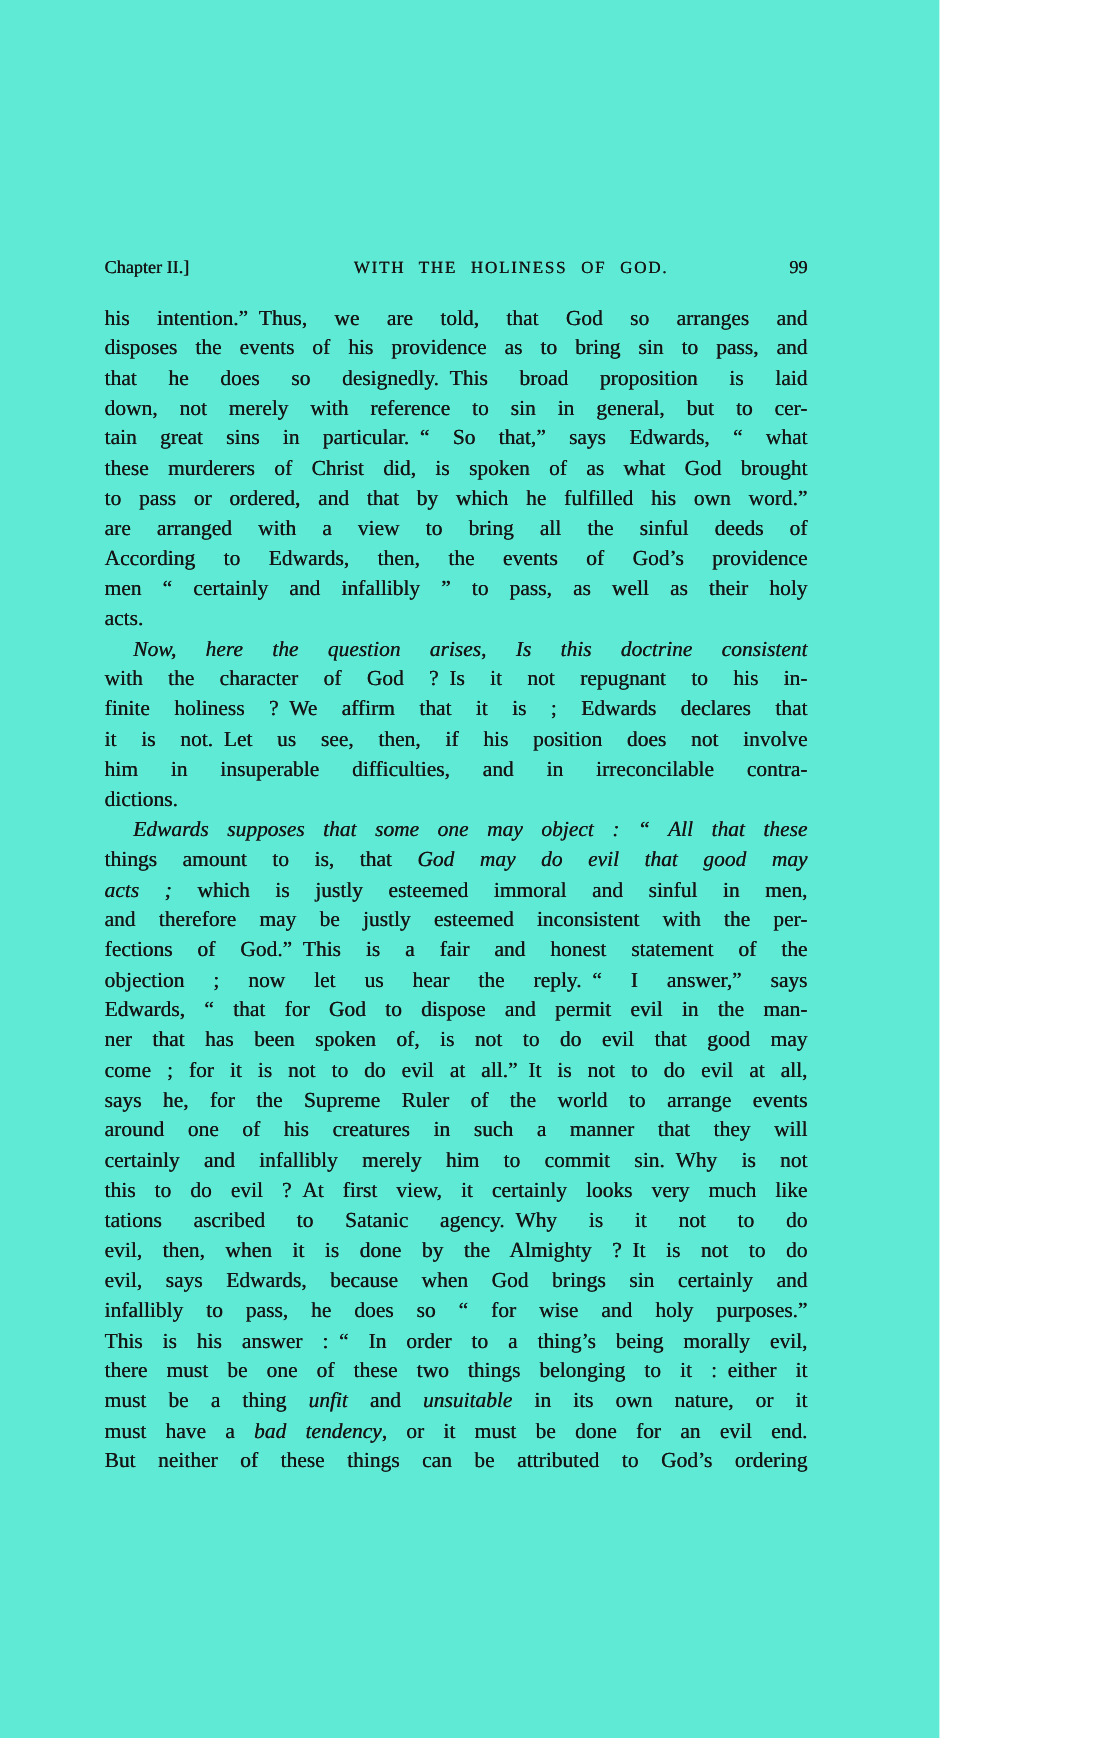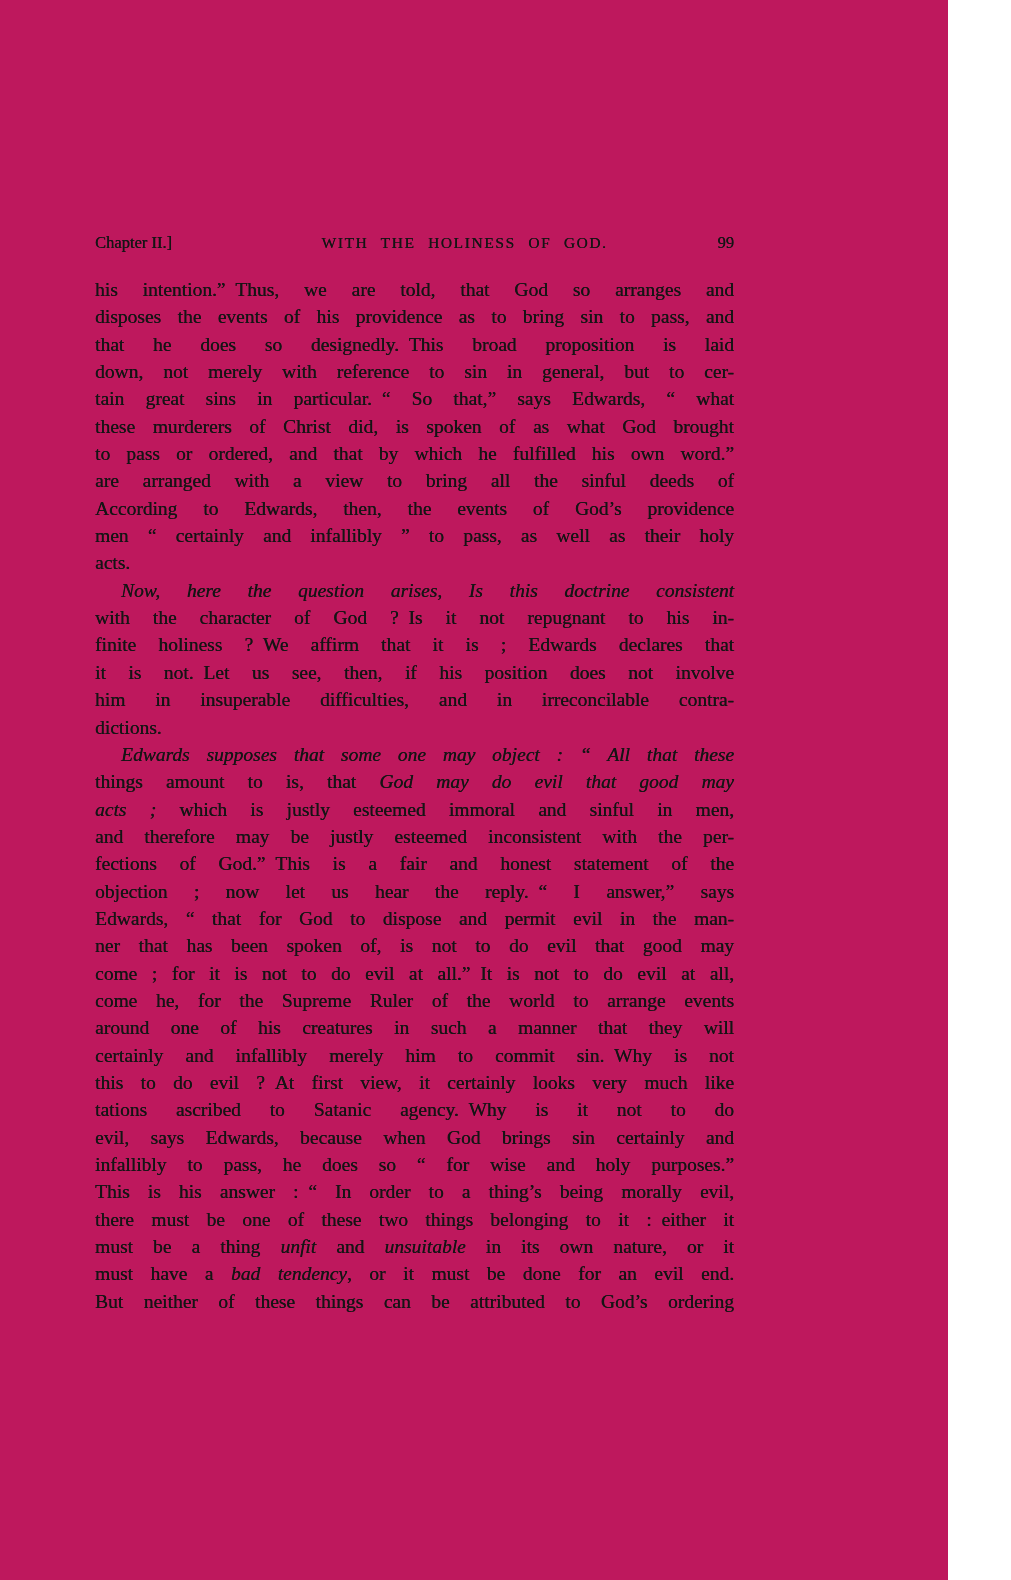--- a/index.html
+++ b/index.html
@@ -3,23 +3,23 @@
 <meta charset="utf-8">
 <title>Scanned Book Page</title>
 <style>
   html, body {
     margin: 0;
     padding: 0;
     background: #ffffff;
   }
   .page {
     position: relative;
-    width: 948px;
+    width: 854px;
     height: 1580px;
-    background: #be185d;
+    background: #5eead4;
     color: #151515;
     font-family: "Liberation Serif", serif;
     overflow: hidden;
   }
   .running-head {
     position: absolute;
     left: 95px;
     top: 232px;
     width: 639px;
     display: flex;
@@ -104,25 +104,26 @@
       <div class="para indent">
         <div class="line"><span>Edwards supposes that some one may object : “ All that these</span></div>
         <div class="line"><span>things amount to is, that </span><span class="i">God may do evil that good may</span></div>
         <div class="line"><span class="i">acts ;</span><span> which is justly esteemed immoral and sinful in men,</span></div>
         <div class="line"><span>and therefore may be justly esteemed inconsistent with the per-</span></div>
         <div class="line"><span>fections of God.” This is a fair and honest statement of the</span></div>
         <div class="line"><span>objection ; now let us hear the reply. “ I answer,” says</span></div>
         <div class="line"><span>Edwards, “ that for God to dispose and permit evil in the man-</span></div>
         <div class="line"><span>ner that has been spoken of, is not to do evil that good may</span></div>
         <div class="line"><span>come ; for it is not to do evil at all.” It is not to do evil at all,</span></div>
-        <div class="line"><span>come he, for the Supreme Ruler of the world to arrange events</span></div>
+        <div class="line"><span>says he, for the Supreme Ruler of the world to arrange events</span></div>
         <div class="line"><span>around one of his creatures in such a manner that they will</span></div>
         <div class="line"><span>certainly and infallibly merely him to commit sin. Why is not</span></div>
         <div class="line"><span>this to do evil ? At first view, it certainly looks very much like</span></div>
         <div class="line"><span>tations ascribed to Satanic agency. Why is it not to do</span></div>
+        <div class="line"><span>evil, then, when it is done by the Almighty ? It is not to do</span></div>
         <div class="line"><span>evil, says Edwards, because when God brings sin certainly and</span></div>
         <div class="line"><span>infallibly to pass, he does so “ for wise and holy purposes.”</span></div>
         <div class="line"><span>This is his answer : “ In order to a thing’s being morally evil,</span></div>
         <div class="line"><span>there must be one of these two things belonging to it : either it</span></div>
         <div class="line"><span>must be a thing </span><span class="i">unfit</span><span> and </span><span class="i">unsuitable</span><span> in its own nature, or it</span></div>
         <div class="line"><span>must have a </span><span class="i">bad tendency</span><span>, or it must be done for an evil end.</span></div>
         <div class="line"><span>But neither of these things can be attributed to God’s ordering</span></div>
       </div>
     </div>
 </div>

